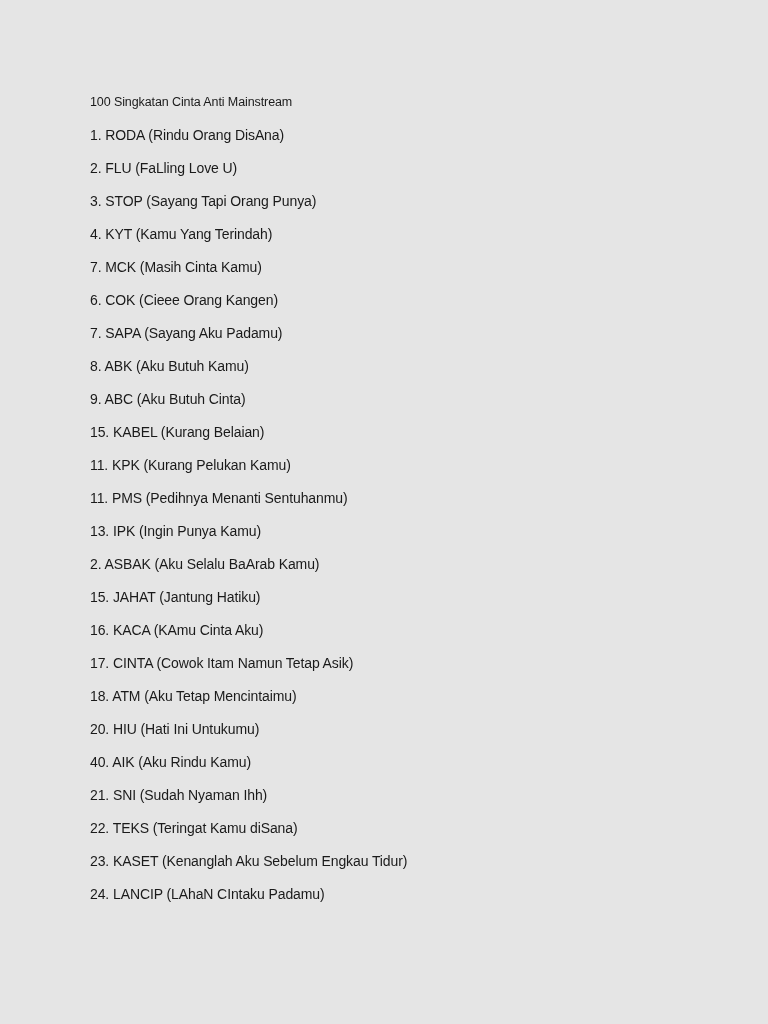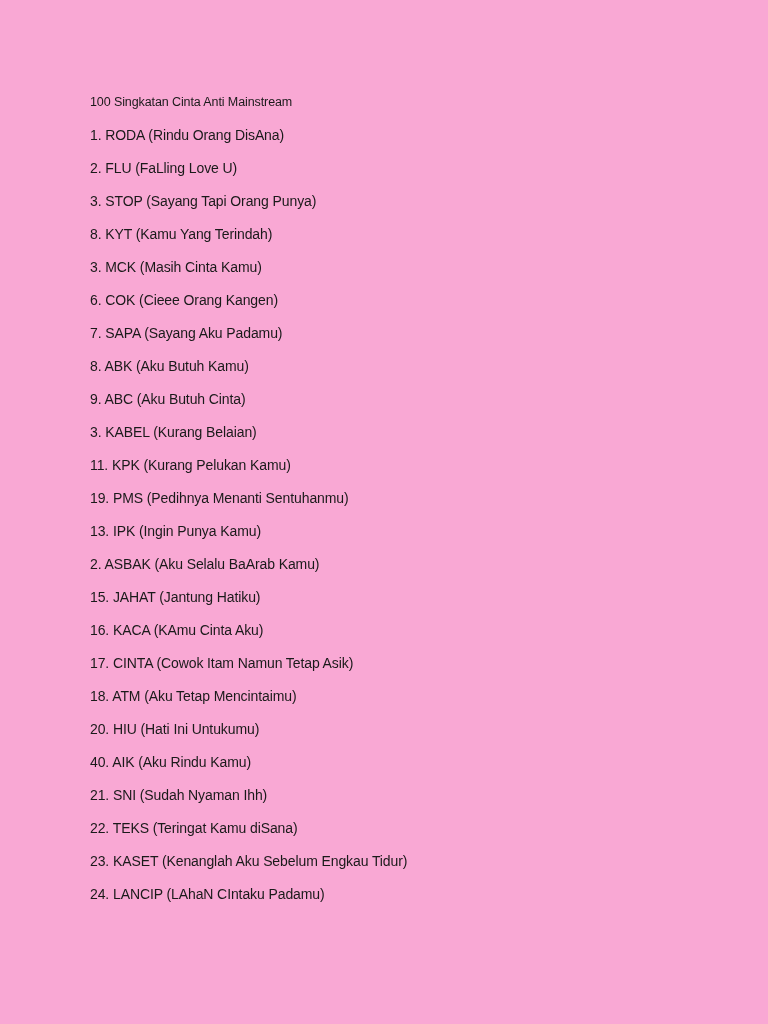--- a/index.html
+++ b/index.html
@@ -14,21 +14,21 @@
       overflow: hidden;
       font-family: "Liberation Sans", "DejaVu Sans", sans-serif;
       color: #1a1a1a;
     }
     .page {
       position: absolute;
       left: 0;
       top: 0;
       width: 768px;
       height: 1024px;
-      background: #f9a8d4;
+      background: #e5e5e5;
     }
     .doc-body {
       position: absolute;
       left: 90px;
       top: 94px;
       width: 620px;
     }
     .line {
       height: 33px;
       line-height: 16px;
@@ -42,29 +42,29 @@
   </style>
 </head>
 <body>
 
 <div class="page">
   <div class="doc-body">
     <div class="line title">100 Singkatan Cinta Anti Mainstream</div>
     <div class="line">1. RODA (Rindu Orang DisAna)</div>
     <div class="line">2. FLU (FaLling Love U)</div>
     <div class="line">3. STOP (Sayang Tapi Orang Punya)</div>
-    <div class="line">8. KYT (Kamu Yang Terindah)</div>
-    <div class="line">3. MCK (Masih Cinta Kamu)</div>
+    <div class="line">4. KYT (Kamu Yang Terindah)</div>
+    <div class="line">7. MCK (Masih Cinta Kamu)</div>
     <div class="line">6. COK (Cieee Orang Kangen)</div>
     <div class="line">7. SAPA (Sayang Aku Padamu)</div>
     <div class="line">8. ABK (Aku Butuh Kamu)</div>
     <div class="line">9. ABC (Aku Butuh Cinta)</div>
-    <div class="line">3. KABEL (Kurang Belaian)</div>
+    <div class="line">15. KABEL (Kurang Belaian)</div>
     <div class="line">11. KPK (Kurang Pelukan Kamu)</div>
-    <div class="line">19. PMS (Pedihnya Menanti Sentuhanmu)</div>
+    <div class="line">11. PMS (Pedihnya Menanti Sentuhanmu)</div>
     <div class="line">13. IPK (Ingin Punya Kamu)</div>
     <div class="line">2. ASBAK (Aku Selalu BaArab Kamu)</div>
     <div class="line">15. JAHAT (Jantung Hatiku)</div>
     <div class="line">16. KACA (KAmu Cinta Aku)</div>
     <div class="line">17. CINTA (Cowok Itam Namun Tetap Asik)</div>
     <div class="line">18. ATM (Aku Tetap Mencintaimu)</div>
     <div class="line">20. HIU (Hati Ini Untukumu)</div>
     <div class="line">40. AIK (Aku Rindu Kamu)</div>
     <div class="line">21. SNI (Sudah Nyaman Ihh)</div>
     <div class="line">22. TEKS (Teringat Kamu diSana)</div>

